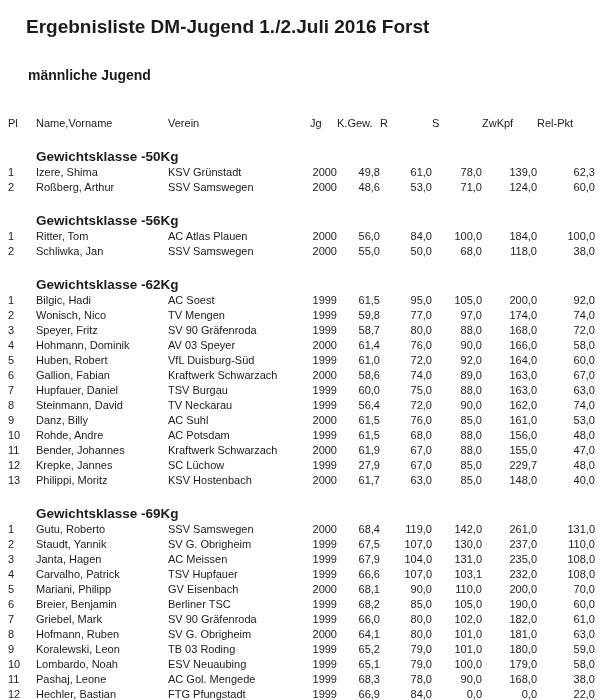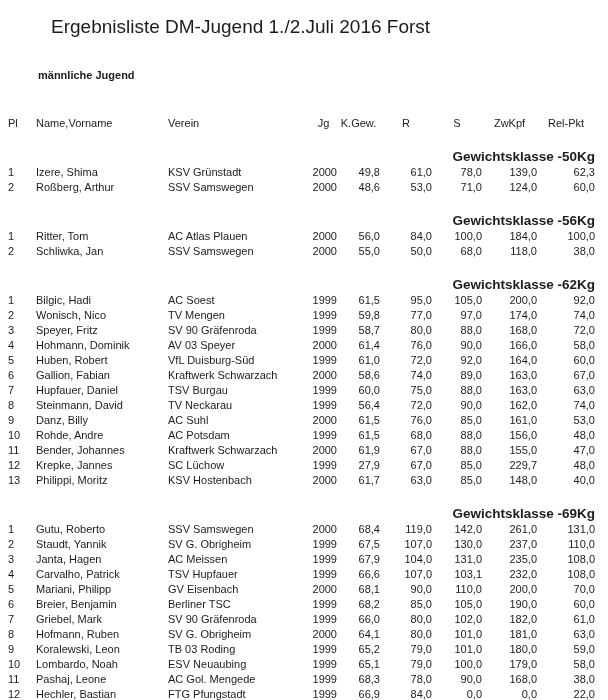--- a/index.html
+++ b/index.html
@@ -16,29 +16,29 @@
   }
   .page {
     padding: 16px 0 0 8px;
     box-sizing: border-box;
     width: 608px;
     height: 700px;
   }
   h1.title {
     font-size: 19px;
     line-height: 22px;
-    font-weight: normal;
-    margin: 0 0 0 43px;
+    font-weight: bold;
+    margin: 0 0 0 18px;
     white-space: nowrap;
   }
   h2.subtitle {
-    font-size: 11px;
+    font-size: 14px;
     line-height: 15px;
     font-weight: bold;
-    margin: 30px 0 0 30px;
+    margin: 30px 0 0 20px;
     white-space: nowrap;
   }
   table.results {
     border-collapse: collapse;
     table-layout: fixed;
     width: 587px;
     margin-top: 33px;
   }
   th, td {
     font-size: 11px;
@@ -49,33 +49,32 @@
     font-weight: normal;
     white-space: nowrap;
     overflow: hidden;
     vertical-align: bottom;
   }
   
   th.c0, td.c0, th.c1, td.c1, th.c2, td.c2 { text-align: left; }
   
   td.c3, td.c4, td.c5, td.c6, td.c7, td.c8 { text-align: right; }
   
-  th.c3, th.c4, th.c5, th.c6, th.c7, th.c8 { text-align: center; }
+  th.c3, th.c4, th.c5, th.c6, th.c7, th.c8 { text-align: left; }
   tr.spacer td {
     height: 15px;
     line-height: 15px;
   }
   tr.heading td {
     font-size: 13.5px;
     font-weight: bold;
     height: 19px;
     line-height: 17px;
     padding-left: 28px;
     vertical-align: bottom;
-    text-align: right;
   }
 </style>
 </head>
 <body>
 
 <div class="page">
   <h1 class="title">Ergebnisliste DM-Jugend 1./2.Juli 2016 Forst</h1>
   <h2 class="subtitle">männliche Jugend</h2>
   <table class="results">
     <colgroup>

